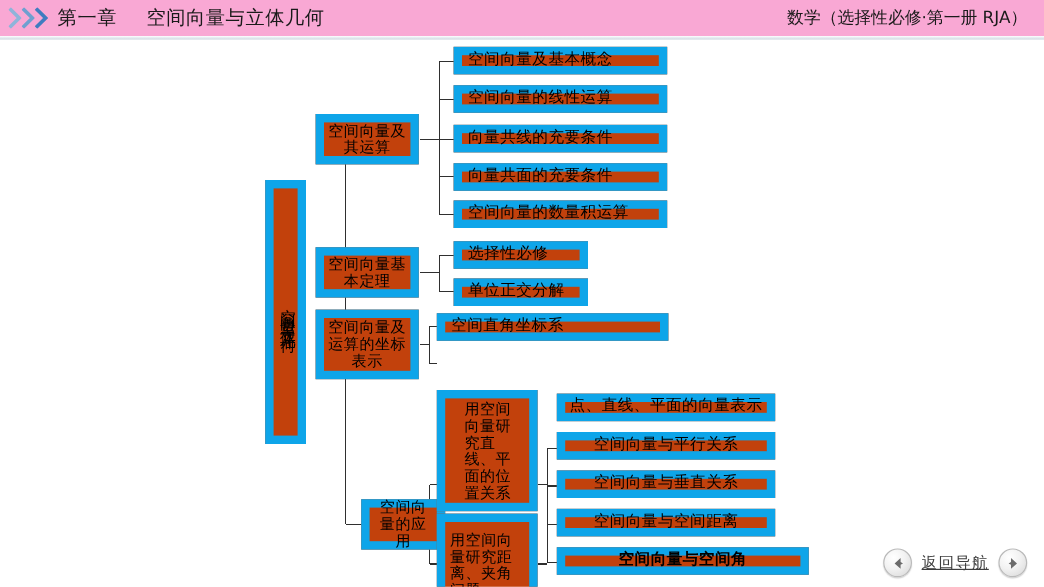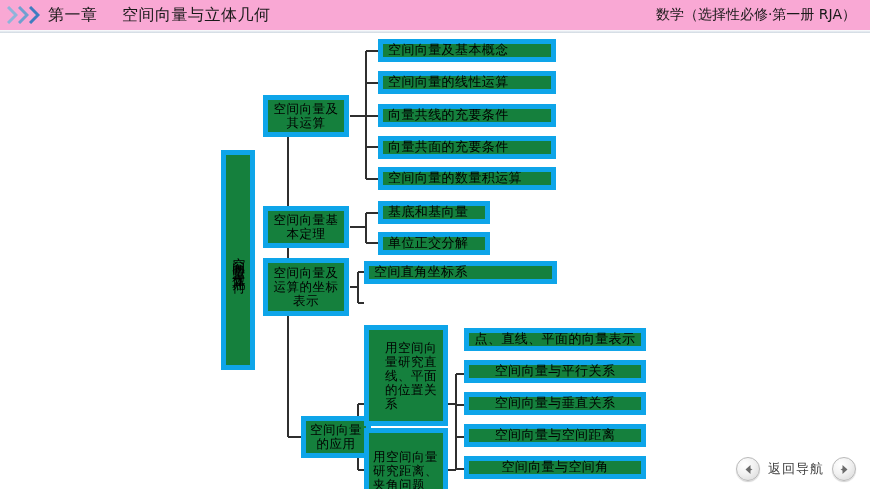--- a/index.html
+++ b/index.html
@@ -41,22 +41,22 @@
   }
 
   
   #diagram{
     position:absolute;left:0;top:33px;width:870px;height:456px;
   }
   #lines{position:absolute;left:0;top:0;width:870px;height:456px;}
 
   .node{
     position:absolute;
-    border:5px solid #0ea5e9;
-    background:#15803d;
+    border:7px solid #0ea5e9;
+    background:#c2410c;
     box-sizing:border-box;
     display:flex;align-items:center;justify-content:center;
     color:#000;
     line-height:1.12;
     text-align:center;
     font-size:12.5px;
     padding:1px 3px;
   }
   .node.lvl1{
     writing-mode:vertical-rl;
@@ -93,21 +93,21 @@
   .navbtn{
     width:22px;height:22px;border-radius:50%;
     display:flex;align-items:center;justify-content:center;
     background:radial-gradient(circle at 35% 30%,#ffffff 0%,#f2f2f2 45%,#d6d6d6 100%);
     border:1px solid #b9b9b9;
     box-shadow:0 1px 1px rgba(0,0,0,.18);
     cursor:pointer;
   }
   .navbtn svg{display:block;}
   #nav-label{
-    font-size:13px;color:#3d3d3d;letter-spacing:1px;white-space:nowrap;
+    font-size:13px;color:#3d3d3d;letter-spacing:1px;white-space:nowrap;text-decoration:underline;
   }
 </style>
 </head>
 <body>
 
 <div id="header">
 
   <div id="chevrons">
     <svg width="11" height="18" viewBox="0 0 11 18">
         <path d="M1 1 L9 9 L1 17" fill="none" stroke="#8fb4da" stroke-width="3" stroke-linecap="butt"></path>
@@ -183,33 +183,33 @@
   <div class="node lvl2" style="left:263px;top:225px;width:86px;height:58px;">空间向量及运算的坐标表示</div>
 
   <div class="node lvl2" style="left:263px;top:383px;width:70px;height:42px;margin-left:38px;">空间向量的应用</div>
 
   <div class="node lvl3" style="left:378px;top:6px;width:178px;height:23px;">空间向量及基本概念</div>
   <div class="node lvl3" style="left:378px;top:38px;width:178px;height:23px;">空间向量的线性运算</div>
   <div class="node lvl3" style="left:378px;top:71px;width:178px;height:23px;">向量共线的充要条件</div>
   <div class="node lvl3" style="left:378px;top:103px;width:178px;height:23px;">向量共面的充要条件</div>
   <div class="node lvl3" style="left:378px;top:134px;width:178px;height:23px;">空间向量的数量积运算</div>
 
-  <div class="node lvl3" style="left:378px;top:168px;width:112px;height:23px;">基底和基向量</div>
+  <div class="node lvl3" style="left:378px;top:168px;width:112px;height:23px;">选择性必修</div>
   <div class="node lvl3" style="left:364px;top:228px;width:193px;height:23px;">空间直角坐标系</div>
 
   <div class="node lvl3" style="left:378px;top:199px;width:112px;height:23px;">单位正交分解</div>
 
   <div class="node tall" style="left:364px;top:292px;width:84px;height:101px;padding-left:16px;">用空间向量研究直线、平面的位置关系</div>
   <div class="node tall" style="left:364px;top:395px;width:84px;height:86px;">用空间向量研究距离、夹角问题</div>
 
   <div class="node lvl3 ctr" style="left:464px;top:295px;width:182px;height:23px;">点、直线、平面的向量表示</div>
   <div class="node lvl3 ctr" style="left:464px;top:327px;width:182px;height:23px;">空间向量与平行关系</div>
   <div class="node lvl3 ctr" style="left:464px;top:359px;width:182px;height:23px;">空间向量与垂直关系</div>
   <div class="node lvl3 ctr" style="left:464px;top:391px;width:182px;height:23px;">空间向量与空间距离</div>
-  <div class="node lvl3 ctr" style="left:464px;top:423px;width:182px;height:23px;">空间向量与空间角</div>
+  <div class="node lvl3 ctr" style="left:464px;top:423px;width:210px;height:23px;font-weight:bold;">空间向量与空间角</div>
 
 </div>
 
 <div id="footer-nav">
   <div class="navbtn">
     <svg width="13" height="13" viewBox="0 0 13 13">
         <path d="M8.5 2 L3.5 6.5 L8.5 11 L8.5 7.6 L10.5 6.5 L8.5 5.4 Z" fill="#6b6b6b"></path>
       </svg>
   </div>
   <div id="nav-label">返回导航</div>

